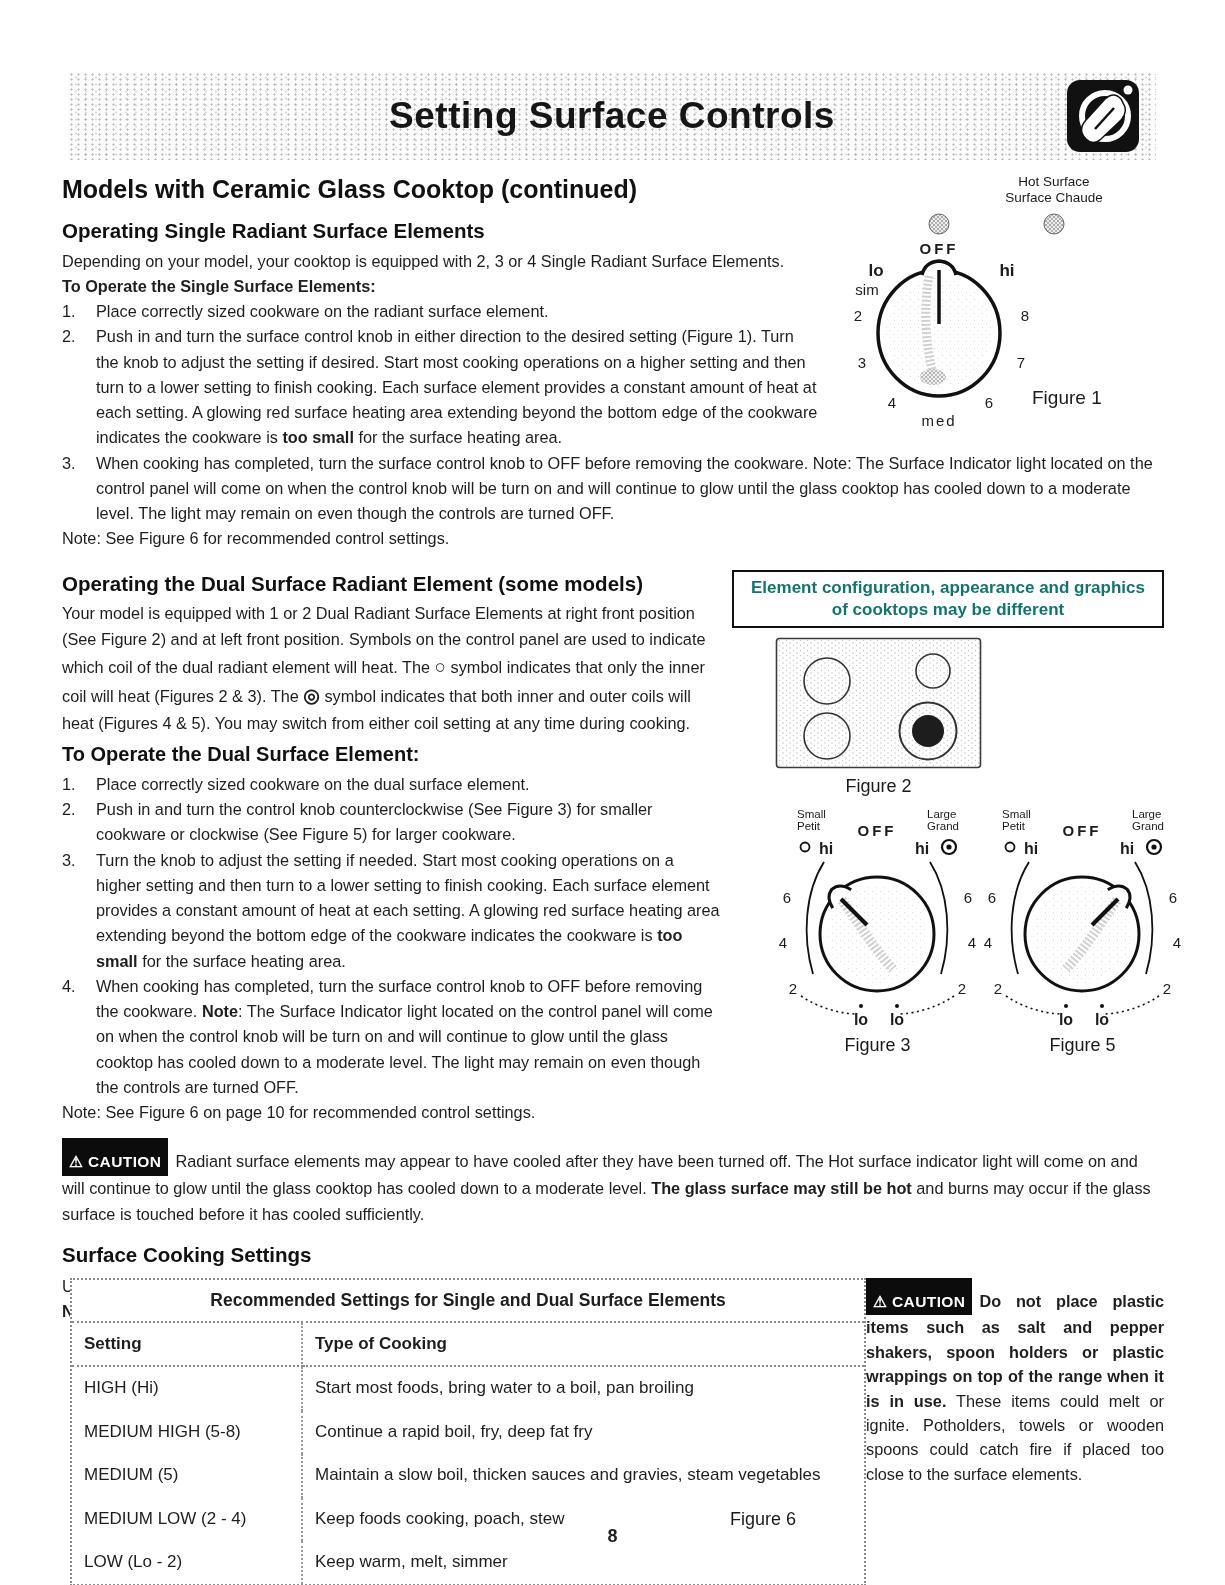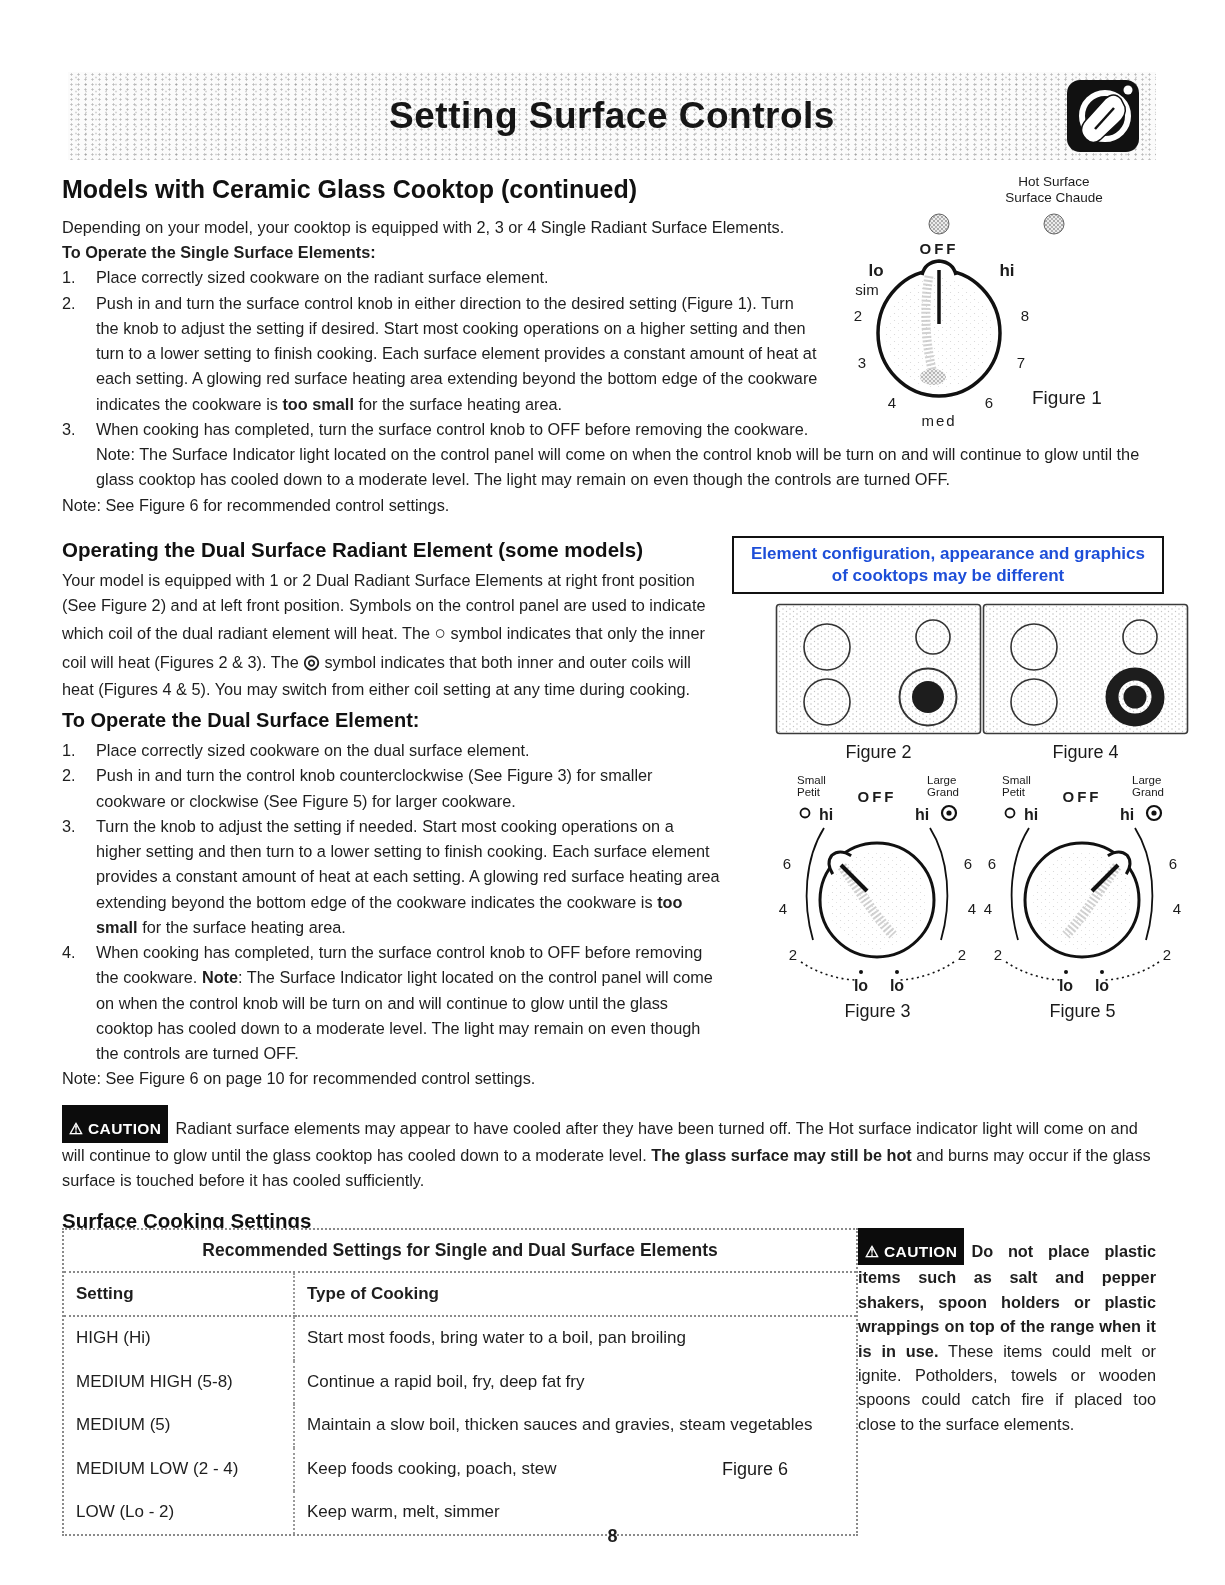--- a/index.html
+++ b/index.html
@@ -26,33 +26,33 @@
   h3{font-size:20px;margin:3px 0 2px;color:#111;}
   .bold{font-weight:bold;}
   .li{padding-left:34px;text-indent:-34px;}
   .num{display:inline-block;width:34px;text-indent:0;}
   .sym{font-size:19px;font-weight:bold;}
 
   .fig1-float{float:right;width:335px;height:262px;margin:2px 0 4px 10px;}
 
   .sec2{margin-top:16px;}
   .figs-float{float:right;width:432px;margin:2px 0 6px 12px;}
-  .config-box{border:2px solid #111;padding:5px 10px;text-align:center;font-weight:bold;font-size:17px;line-height:1.3;color:#1d4ed8;}
+  .config-box{border:2px solid #111;padding:5px 10px;text-align:center;font-weight:bold;font-size:17px;line-height:1.3;color:#0f766e;}
   .fig-row{display:flex;justify-content:space-between;margin-top:9px;padding-left:43px;}
   .fig{width:207px;text-align:center;}
   .figcap{font-size:18px;margin-top:1px;color:#1a1a1a;line-height:1.1;}
 
   .caution-label{display:inline-block;background:#0c0c0c;color:#fff;font-weight:bold;
     padding:12px 7px 2px;font-size:15.5px;letter-spacing:.4px;margin-right:7px;white-space:nowrap;}
   .caution-para{clear:both;margin:13px 0 10px;}
 
   .cooking-h{margin:12px 0 3px;}
 
   
-  .bottom-row{position:absolute;top:1058px;left:0;width:1102px;display:flex;align-items:flex-start;}
+  .bottom-row{position:absolute;top:1108px;left:0;width:1102px;display:flex;align-items:flex-start;justify-content:flex-end;}
   .settings-table{position:relative;width:792px;border:2px dotted #8a8a8a;background:#fff;}
   table{width:100%;border-collapse:collapse;font-size:17px;}
   td,th{padding:7px 12px;vertical-align:top;text-align:left;font-weight:normal;}
   .t-title td{text-align:center;font-weight:bold;font-size:17.5px;border-bottom:2px dotted #8a8a8a;padding:7px 4px;}
   .t-head th{font-weight:bold;border-bottom:2px dotted #8a8a8a;padding:8px 12px;}
   .c1{width:205px;border-right:2px dotted #9a9a9a;}
   .row td{padding:8px 12px 9px;}
   .fig6{position:absolute;right:68px;bottom:50px;font-size:18px;color:#1a1a1a;}
   .caution-box{width:298px;font-size:16.3px;line-height:1.5;text-align:justify;}
 
@@ -128,20 +128,21 @@
           <text x="110" y="254" class="s15" text-anchor="middle" letter-spacing="2">med</text>
           <text x="160" y="236" class="s15" text-anchor="middle">6</text>
           <text x="192" y="196" class="s15" text-anchor="middle">7</text>
           <text x="196" y="149" class="s15" text-anchor="middle">8</text>
           <text x="178" y="104" class="s17b" text-anchor="middle">hi</text>
           <text x="203" y="232" class="s19">Figure 1</text>
         </svg>
       </div>
 
       <h1>Models with Ceramic Glass Cooktop (continued)</h1>
+      <h2>Operating Single Radiant Surface Elements</h2>
       <p>Depending on your model, your cooktop is equipped with 2, 3 or 4 Single Radiant Surface Elements.</p>
       <p class="bold">To Operate the Single Surface Elements:</p>
       <p class="li"><span class="num">1.</span><span>Place correctly sized cookware on the radiant surface element.</span></p>
       <p class="li"><span class="num">2.</span><span>Push in and turn the surface control knob in either direction to the desired setting (Figure 1). Turn the knob to adjust the setting if desired. Start most cooking operations on a higher setting and then turn to a lower setting to finish cooking. Each surface element provides a constant amount of heat at each setting. A glowing red surface heating area extending beyond the bottom edge of the cookware indicates the cookware is </span><b>too small</b><span> for the surface heating area.</span></p>
       <p class="li"><span class="num">3.</span><span>When cooking has completed, turn the surface control knob to OFF before removing the cookware. Note: The Surface Indicator light located on the control panel will come on when the control knob will be turn on and will continue to glow until the glass cooktop has cooled down to a moderate level. The light may remain on even though the controls are turned OFF.</span></p>
       <p>Note: See Figure 6 for recommended control settings.</p>
     </section>
 
     <section class="sec2">
       <div class="figs-float">
@@ -151,31 +152,20 @@
           <div class="fig">
             <svg viewBox="0 0 207 132" width="207" height="132">
               <rect x="1.5" y="1.5" width="204" height="129" rx="3" fill="url(#dots)" stroke="#3a3a3a" stroke-width="1.6"></rect>
               <circle cx="52" cy="44" r="23" fill="none" stroke="#333" stroke-width="1.6"></circle>
               <circle cx="158" cy="34" r="17" fill="none" stroke="#333" stroke-width="1.6"></circle>
               <circle cx="52" cy="99" r="23" fill="none" stroke="#333" stroke-width="1.6"></circle>
               <circle cx="153" cy="94" r="28.5" fill="none" stroke="#333" stroke-width="2"></circle>
               <circle cx="153" cy="94" r="16" fill="#1d1d1d"></circle>
             </svg>
             <div class="figcap">Figure 2</div>
-          </div>
-          <div class="fig">
-            <svg viewBox="0 0 207 132" width="207" height="132">
-              <rect x="1.5" y="1.5" width="204" height="129" rx="3" fill="url(#dots)" stroke="#3a3a3a" stroke-width="1.6"></rect>
-              <circle cx="52" cy="44" r="23" fill="none" stroke="#333" stroke-width="1.6"></circle>
-              <circle cx="158" cy="34" r="17" fill="none" stroke="#333" stroke-width="1.6"></circle>
-              <circle cx="52" cy="99" r="23" fill="none" stroke="#333" stroke-width="1.6"></circle>
-              <circle cx="153" cy="94" r="23" fill="none" stroke="#1d1d1d" stroke-width="13"></circle>
-              <circle cx="153" cy="94" r="11.5" fill="#1d1d1d"></circle>
-            </svg>
-            <div class="figcap">Figure 4</div>
           </div>
         </div>
 
         <div class="fig-row">
           <div class="fig">
             <svg viewBox="0 0 205 222" width="205" height="222">
               <text x="22" y="12" class="s11">Small</text>
               <text x="22" y="24" class="s11" fill="#444">Petit</text>
               <circle cx="30" cy="41" r="4.5" fill="none" stroke="#111" stroke-width="1.8"></circle>
               <text x="44" y="48" class="s16b">hi</text>

